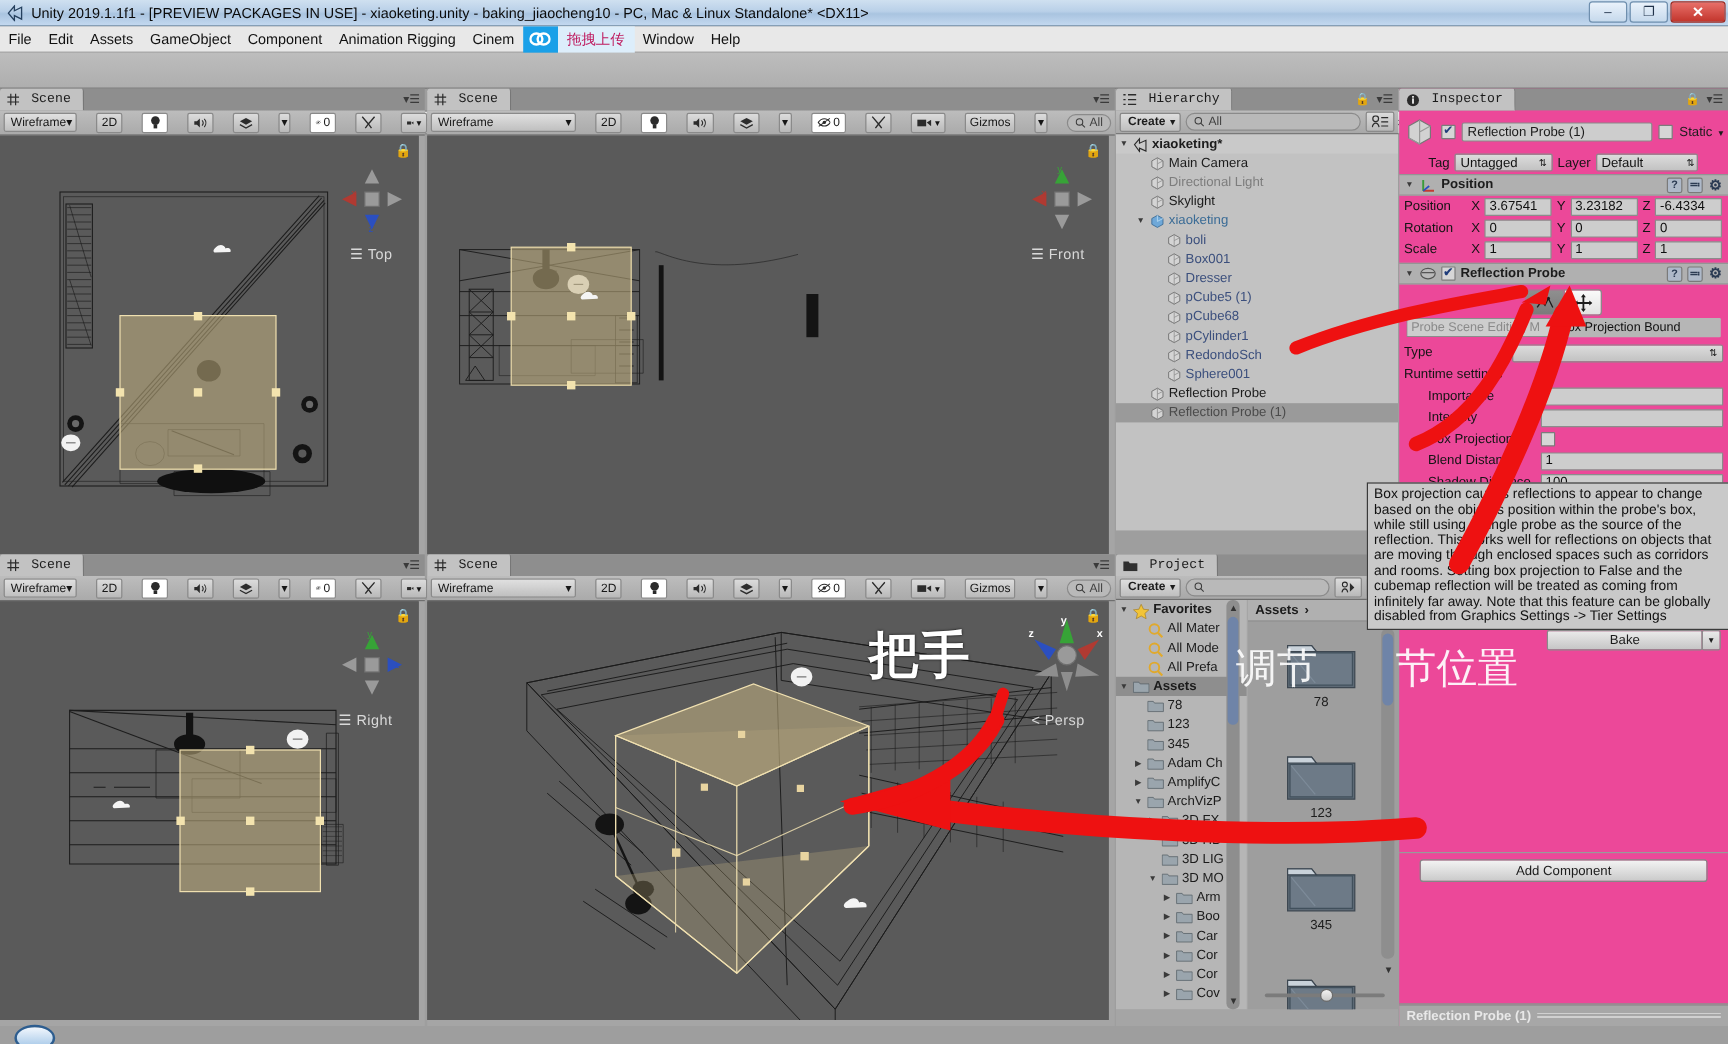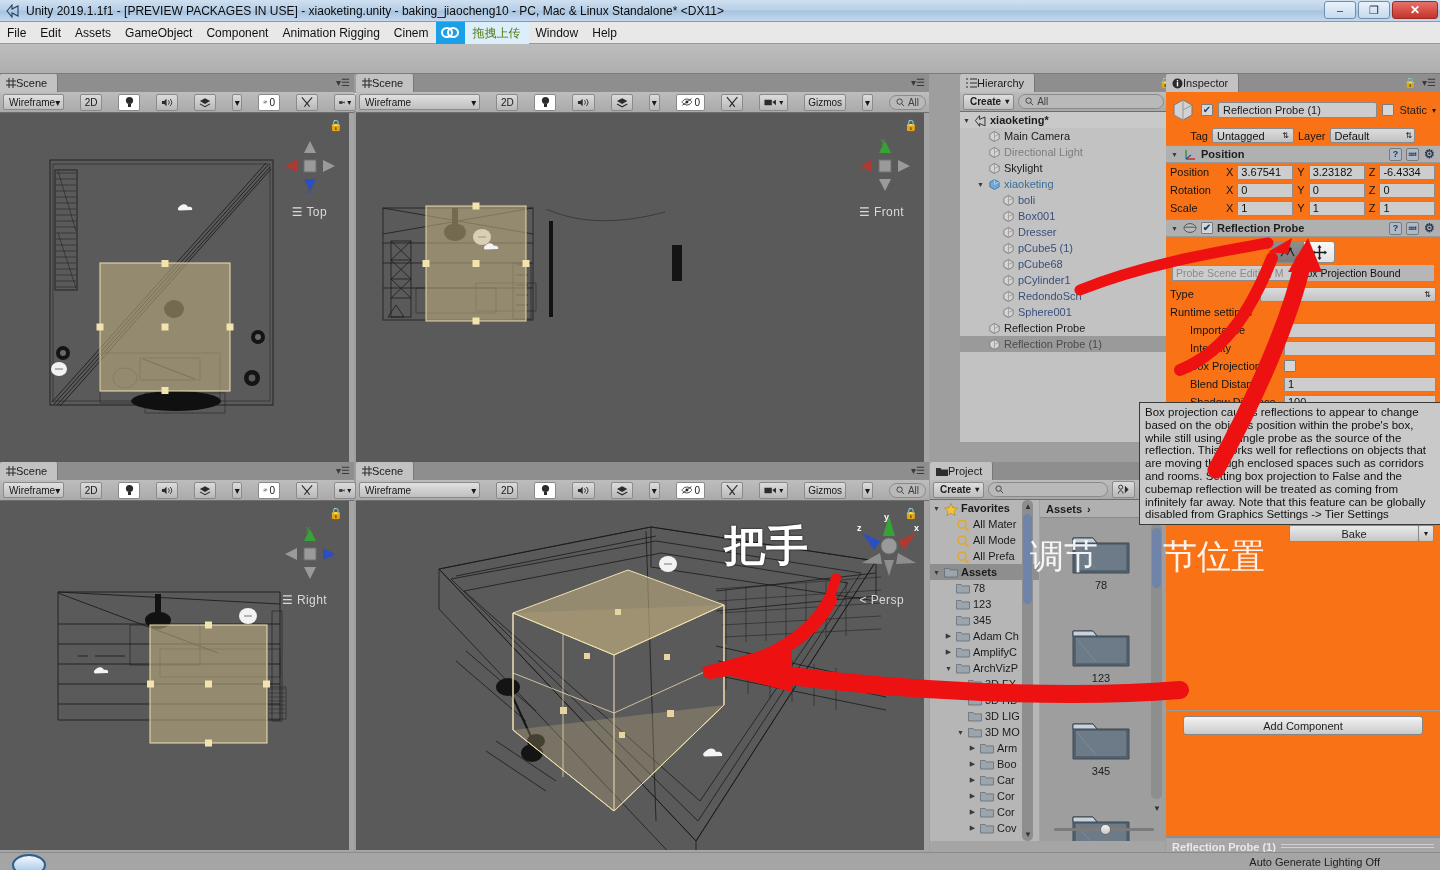--- a/index.html
+++ b/index.html
@@ -34,21 +34,21 @@
 
   
   .menubar {
     position:absolute; left:0; top:22px; width:1440px; height:22px;
     background:#e8e8e8; border-bottom:1px solid #9a9a9a;
     display:flex; align-items:center;
   }
   .menubar .mi { padding:2px 7px; font-size:12px; color:#111; cursor:default; white-space:nowrap;}
   .wx-btn { display:flex; align-items:center; height:22px; }
   .wx-icon { width:29px; height:22px; background:#1aa0e8; display:flex; align-items:center; justify-content:center; }
-  .wx-label { background:#ddeefb; color:#4d7c0f; padding:0 8px; height:22px; line-height:22px; font-size:12px; }
+  .wx-label { background:#ddeefb; color:#be185d; padding:0 8px; height:22px; line-height:22px; font-size:12px; }
 
   
   .toolbar {
     position:absolute; left:0; top:44px; width:1440px; height:30px;
     background:linear-gradient(to bottom,#bdbdbd,#aeaeae);
     border-bottom:1px solid #7b7b7b;
   }
   .btn-group { position:absolute; display:flex; }
   .ub {
     height:20px; min-width:27px; padding:0 5px;
@@ -77,23 +77,24 @@
   .rb.w-acct { width:92px; justify-content:space-between;}
   .rb.w-lay { width:90px; justify-content:space-between;}
   .rb.w-split { width:92px; justify-content:space-between;}
 
   
   .panel { position:absolute; background:#a5a5a5; }
   .panel-tabrow {
     height:18px; background:#8e8e8e; display:flex; align-items:stretch; position:relative;
   }
   .panel-tab {
-    background:#c2c2c2; padding:0 10px 0 6px; display:flex; align-items:center; gap:0;
+    background:#c2c2c2; padding:0 10px 0 6px; display:flex; align-items:center; gap:10px;
     font-size:11px; color:#1b1b1b; border-top-left-radius:2px; border-top-right-radius:2px;
     border-right:1px solid #777;
+    font-family:Liberation Mono, monospace;
   }
   .tabrow-right { position:absolute; right:4px; top:3px; display:flex; align-items:center; gap:5px;}
   .lock-icon, .menu-icon { font-size:10px; color:#3a3a3a;}
 
   .sv-toolbar {
     height:21px; background:linear-gradient(to bottom,#bdbdbd,#aaaaaa);
     border-bottom:1px solid #6e6e6e;
     display:flex; align-items:center; padding:0 3px; gap:16px;
   }
   .sv-drop {
@@ -145,21 +146,21 @@
   .folder { width:14px; height:11px; display:inline-block; }
   .asset-tile { position:absolute; width:78px; text-align:center; }
   .asset-tile .fname { font-size:11px; color:#1d1d1d; margin-top:3px;}
   .scrollbar-v { position:absolute; width:11px; background:#8e8e8e; border-radius:5px;}
   .scroll-thumb { position:absolute; background:#6f84a8; border-radius:5px; }
   .slider-track { position:absolute; height:3px; background:#7b7b7b; border-radius:2px;}
   .slider-knob { position:absolute; width:11px; height:11px; border-radius:50%;
     background:linear-gradient(to bottom,#f2f2f2,#c9c9c9); border:1px solid #6c6c6c;}
 
   
-  .insp { background:#f97316; }
+  .insp { background:#ec4899; }
   .insp-head { display:flex; align-items:center; padding:5px 4px 3px 4px; gap:5px; }
   .name-field { flex:1; height:16px; background:#cdcdcd; border:1px solid #8a8a8a; border-radius:2px;
      padding:0 4px; font-size:11px; display:flex; align-items:center; }
   .chk { width:12px; height:12px; background:#d6d6d6; border:1px solid #7c7c7c; border-radius:1px;
      display:inline-flex;align-items:center;justify-content:center;}
   .chk.on:after{ content:"\2714"; font-size:10px; color:#1f3c7a; line-height:1;}
   .row { display:flex; align-items:center; height:18px; padding:0 4px; gap:4px; font-size:11px; }
   .lbl { color:#141414; }
   .fld { height:15px; background:#cdcdcd; border:1px solid #8c8c8c; border-radius:1px;
      padding:0 3px; font-size:11px; display:flex; align-items:center; color:#0f0f0f; }
@@ -861,21 +862,21 @@
         </svg>
       </div>
       <div class="vp-label" style="right:20px;top:92px;">
         <span>&lt;</span>
         <span>Persp</span>
       </div>
       <div class="vp-lock" style="right:6px;top:6px;">🔒</div>
     </div>
   </div>
 
-  <div class="panel" style="left:960px;top:74px;width:235px;height:336px;">
+  <div class="panel" style="left:930px;top:74px;width:235px;height:336px;">
     <div class="panel-tabrow">
       <div class="panel-tab">
         <span>
           <svg width="11" height="10" viewBox="0 0 11 10">
               <path d="M0 1h2M0 5h2M0 9h2M4 1h7M4 5h7M4 9h7" stroke="#2b2b2b" stroke-width="1.2"></path>
             </svg>
         </span>
         <span>Hierarchy</span>
       </div>
       <div class="tabrow-right">
@@ -1596,18 +1597,15 @@
     <path d="M700 668 l92 -26 0 50 z" fill="#ee1111"></path>
     <path d="M830 600 C810 640, 760 665, 710 672" stroke="#ee1111" stroke-width="14" fill="none" stroke-linecap="round"></path>
     <path d="M836 578 C832 590, 830 596, 828 604" stroke="#ee1111" stroke-width="10" fill="none" stroke-linecap="round"></path>
   </svg>
 
   <div class="watermark cjk" style="left:1163px;top:534px;font-size:34px;z-index:55;opacity:0.92;">节位置</div>
   <div class="watermark cjk" style="left:855px;top:268px;font-size:40px;z-index:54;opacity:0;">调</div>
   <div class="watermark cjk" style="left:1163px;top:534px;font-size:34px;z-index:53;opacity:0;">调节</div>
   <div class="watermark cjk" style="left:1030px;top:534px;font-size:34px;z-index:55;opacity:0.9;">调节</div>
 
-  <div class="statusbar">
-    <span>Auto Generate Lighting Off</span>
-  </div>
   <div class="taskball"></div>
 
 </div>
 
 </body></html>

